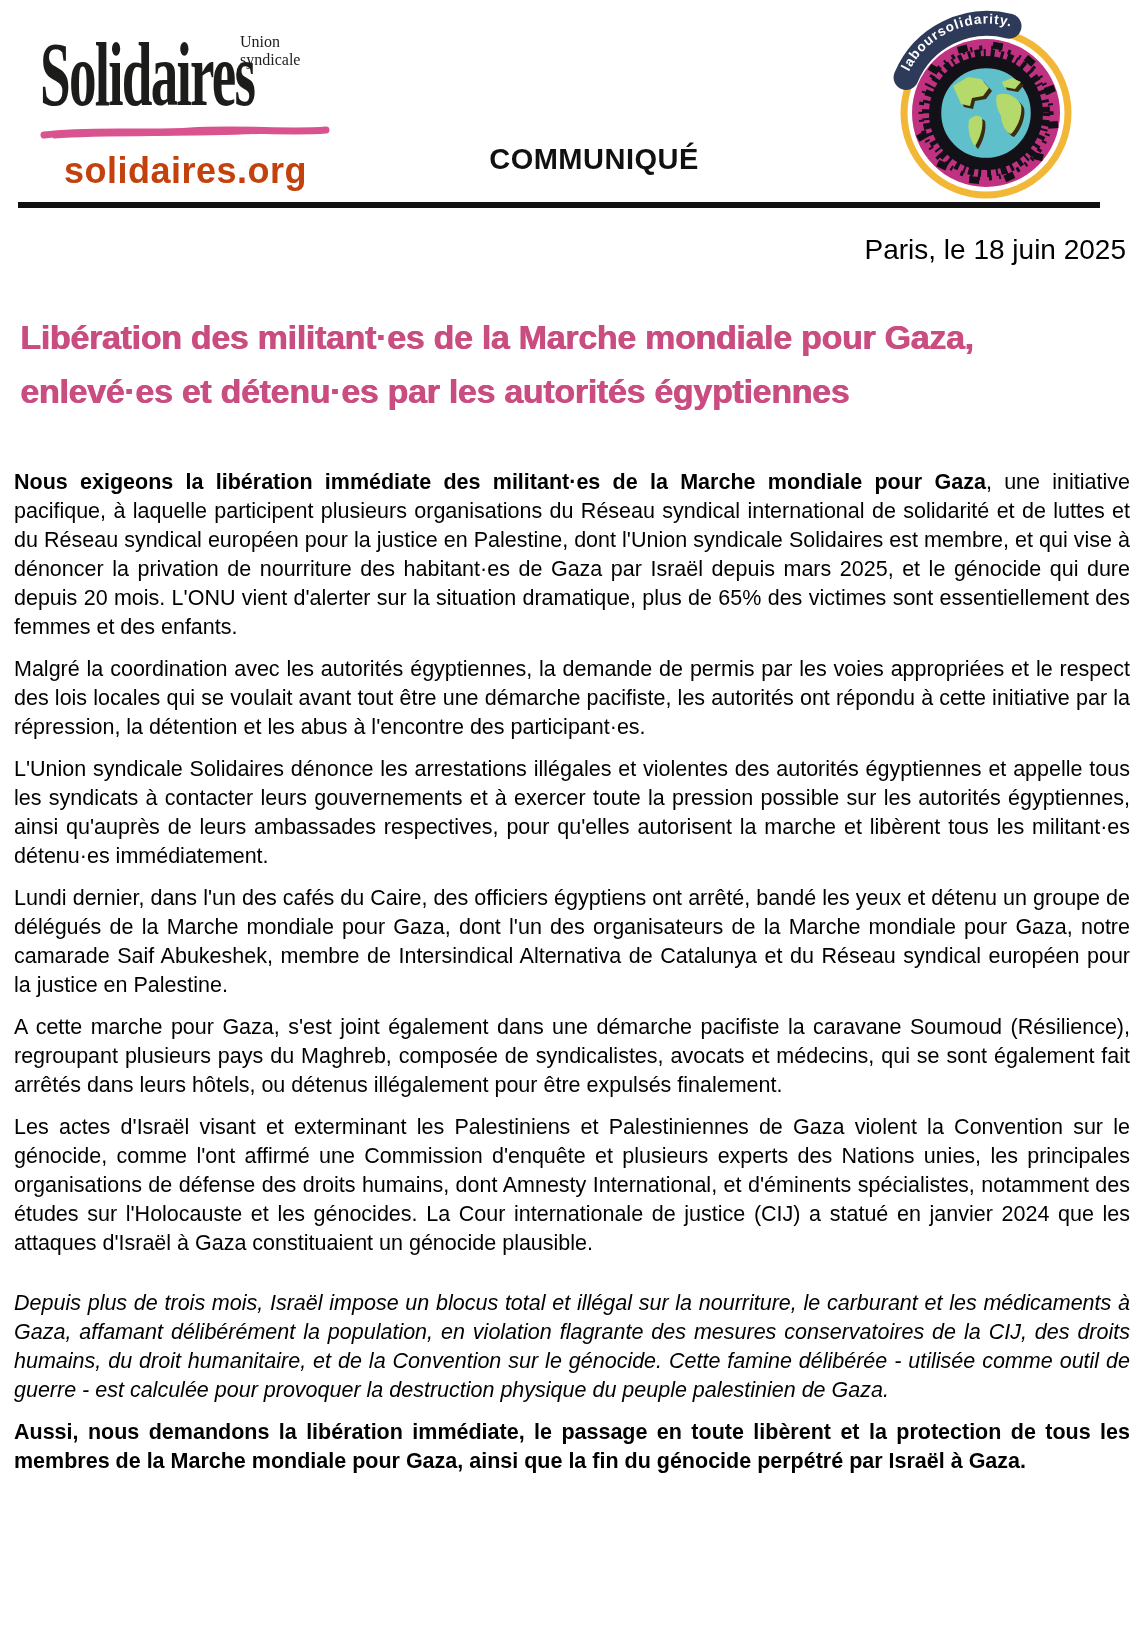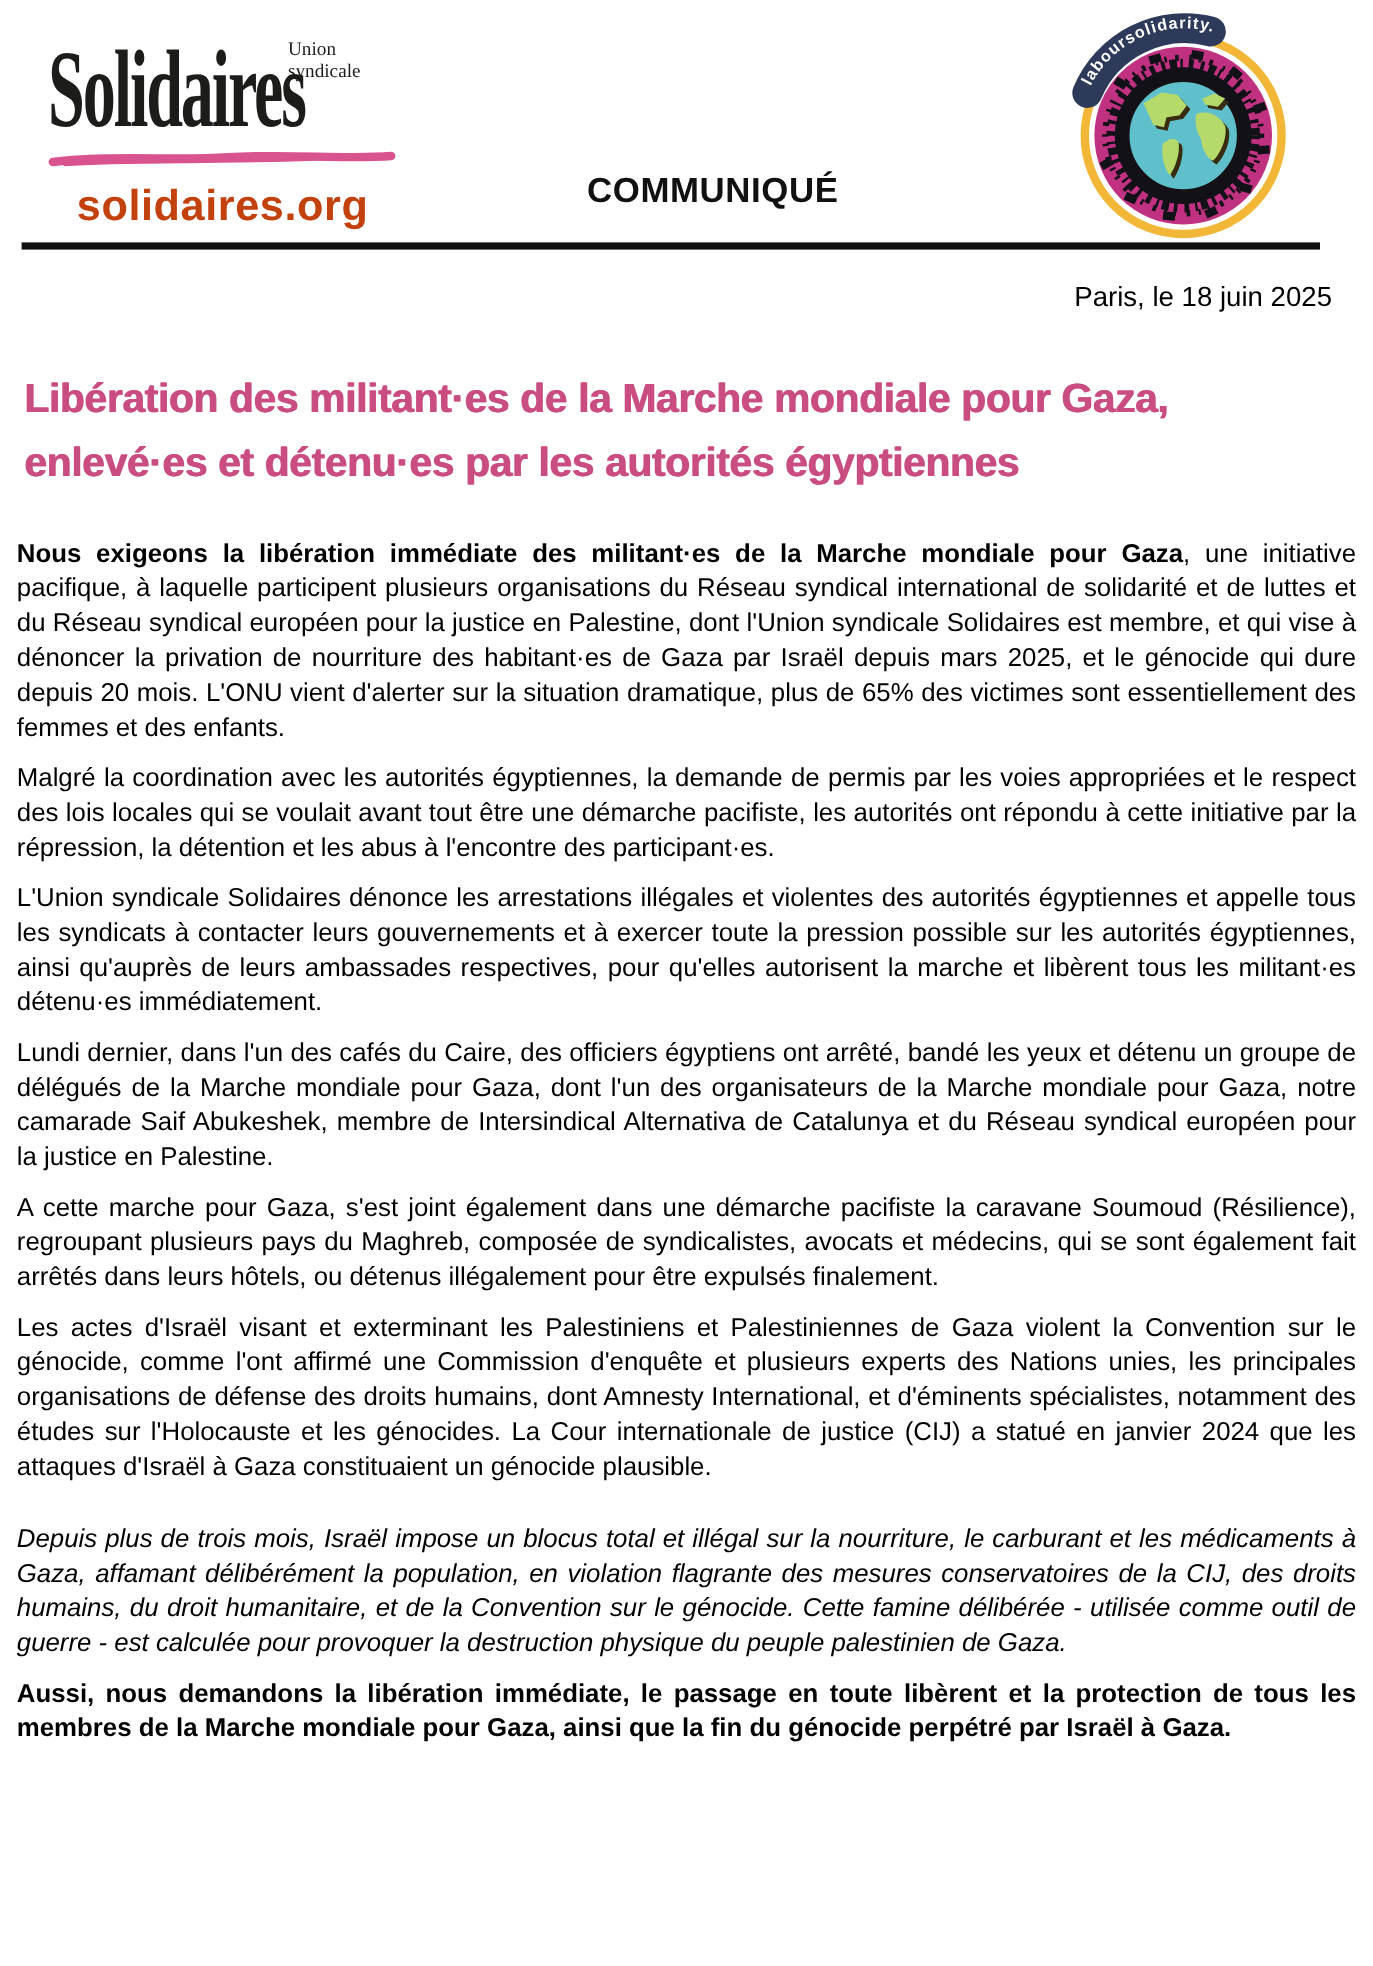--- a/index.html
+++ b/index.html
@@ -43,33 +43,33 @@
   }
 
   .badge{position:absolute;left:886px;top:10px;width:200px;height:195px;}
 
   .rule{
     margin:0 44px 0 18px;height:6px;background:#111;border:none;
   }
 
   
   .date{
-    margin-top:26px;padding-right:34px;
-    text-align:right;font-size:23px;color:#000;
+    margin-top:26px;padding-right:18px;
+    text-align:right;font-size:28px;color:#000;
   }
   .title{
     margin:44px 20px 0 20px;
     font-size:34px;line-height:54px;
     font-weight:bold;letter-spacing:-0.3px;
     color:#c94d80;
     text-shadow:0.8px 0 0 #c94d80;
   }
 
   
-  .body{margin:34px 14px 0 14px;}
+  .body{margin:50px 14px 0 14px;}
   .body p{
     margin:0 0 13px 0;
     font-size:21.5px;line-height:29px;
     text-align:justify;
   }
   .body p.gap-before{margin-top:31px;font-style:italic;}
   .body p.bold, .body .lead{font-weight:bold;}
 </style>
 </head>
 <body>

